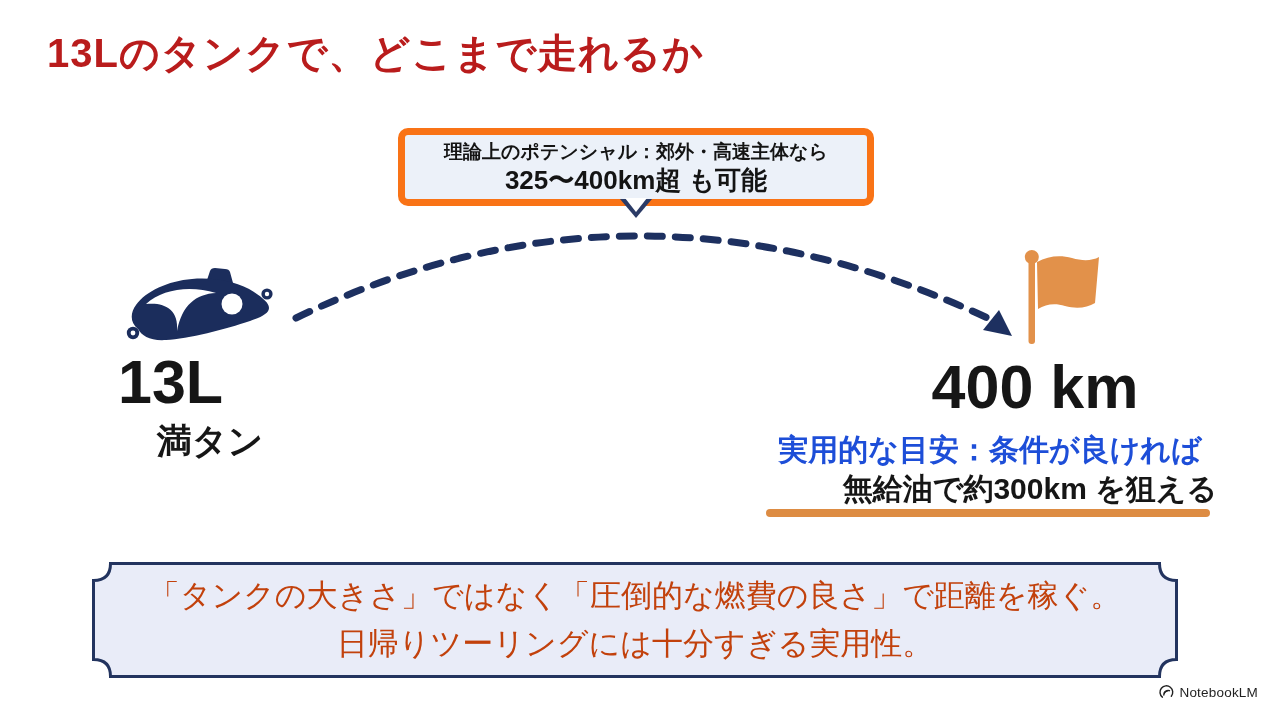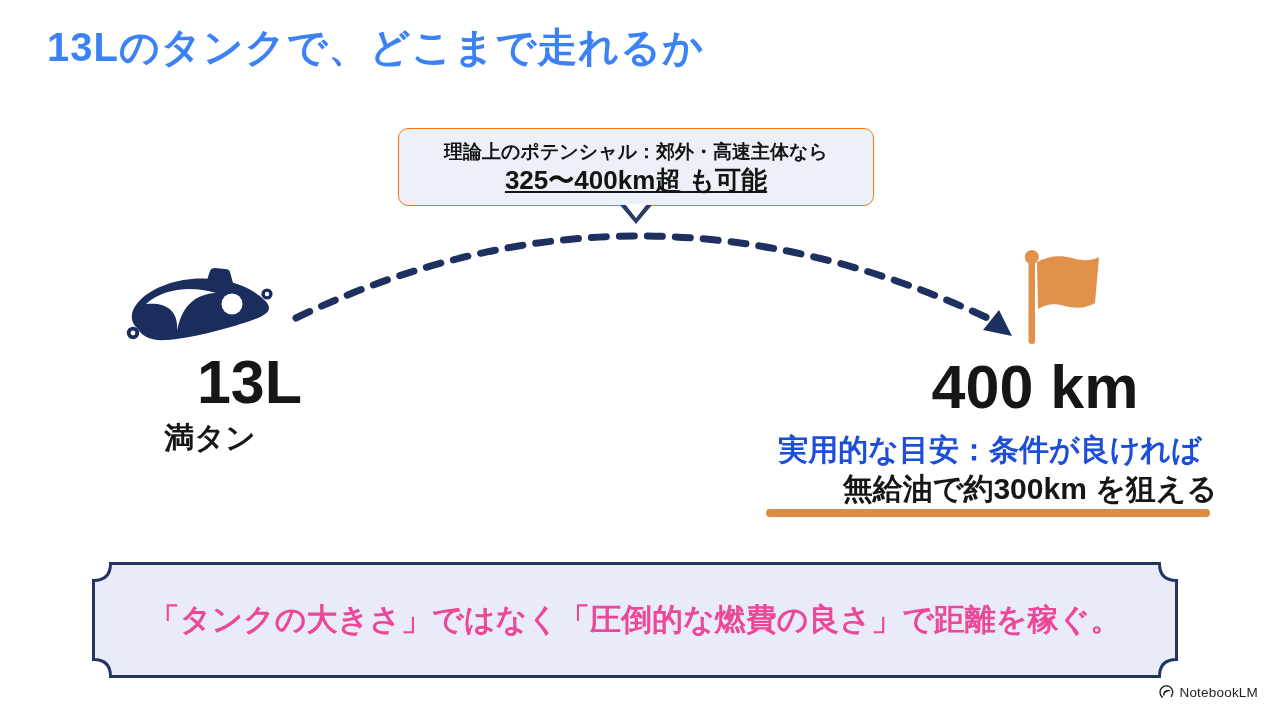--- a/index.html
+++ b/index.html
@@ -4,74 +4,74 @@
 <style>
   html,body{margin:0;padding:0;background:#ffffff;}
   .slide{
     position:relative;width:1267px;height:706px;background:#ffffff;overflow:hidden;
     font-family:"Liberation Sans","DejaVu Sans",sans-serif;color:#141414;
   }
   .abs{position:absolute;}
 
   
   .page-title{
-    left:47px;top:20px;width:1100px;
-    font-size:40px;font-weight:800;color:#3b82f6;letter-spacing:1px;
+    left:47px;top:26px;width:1100px;
+    font-size:40px;font-weight:800;color:#b91c1c;letter-spacing:1px;
   }
 
   
   .callout{
     left:398px;top:128px;width:476px;height:78px;
-    background:#ecf1f9;border:1px solid #f97316;border-radius:10px;
+    background:#ecf1f9;border:7px solid #f97316;border-radius:10px;
     display:flex;flex-direction:column;align-items:center;justify-content:center;
     box-sizing:border-box;z-index:3;
   }
   .callout-line1{font-size:19px;font-weight:700;line-height:26px;}
-  .callout-line2{font-size:26px;font-weight:800;line-height:30px;text-decoration:underline;}
+  .callout-line2{font-size:26px;font-weight:800;line-height:30px;}
   .callout-tail-border{
     position:absolute;left:50%;bottom:-19px;transform:translateX(-50%);
     width:0;height:0;border-left:16px solid transparent;border-right:16px solid transparent;
     border-top:19px solid #2b3b66;
   }
   .callout-tail-fill{
     position:absolute;left:50%;bottom:-13px;transform:translateX(-50%);
     width:0;height:0;border-left:11px solid transparent;border-right:11px solid transparent;
     border-top:14px solid #ffffff;
   }
 
   
   .arc-layer{left:0;top:0;width:1267px;height:706px;pointer-events:none;z-index:2;}
 
   
   .tank-icon{left:122px;top:257px;width:160px;height:95px;}
-  .start-value{left:118px;top:350px;width:184px;text-align:right;
+  .start-value{left:118px;top:350px;width:184px;text-align:left;
     font-size:61px;font-weight:800;line-height:1.05;color:#161616;}
   .start-label{left:118px;top:418px;width:184px;text-align:center;
-    font-size:30px;font-weight:800;color:#161616;}
+    font-size:35px;font-weight:800;color:#161616;}
 
   
   .flag-icon{left:1020px;top:249px;width:88px;height:97px;}
   .goal-value{left:902px;top:355px;width:266px;text-align:center;
     font-size:61px;font-weight:800;line-height:1.05;color:#161616;}
   .goal-desc1{left:760px;top:430px;width:460px;text-align:center;
     font-size:30px;font-weight:800;color:#1d4ed8;}
   .goal-desc2{left:800px;top:469px;width:460px;text-align:center;
     font-size:30px;font-weight:800;color:#161616;}
   .goal-underline{left:766px;top:509px;width:444px;height:8px;
     background:#dd8c43;border-radius:4px;}
 
   
   .summary-panel{left:92px;top:562px;width:1086px;height:116px;}
   .summary-frame{position:absolute;left:0;top:0;width:100%;height:100%;}
   .summary-text{
     position:absolute;left:0;top:0;width:100%;height:100%;
     display:flex;flex-direction:column;align-items:center;justify-content:center;
     gap:6px;
   }
-  .summary-line{font-size:31px;font-weight:700;color:#ec4899;line-height:1.35;}
+  .summary-line{font-size:31px;font-weight:400;color:#c2410c;line-height:1.35;}
 
   
   .footer-badge{
     right:9px;bottom:5px;display:flex;align-items:center;gap:4px;
   }
   .footer-label{font-size:13.5px;font-weight:500;color:#1f1f1f;letter-spacing:.2px;}
 </style>
 </head>
 <body>
 
@@ -119,20 +119,21 @@
   <div class="abs goal-desc2">無給油で約300km を狙える</div>
   <div class="abs goal-underline"></div>
 
   <div class="abs summary-panel">
     <svg class="summary-frame" viewBox="0 0 1086 116" preserveAspectRatio="none">
       <path d="M 18.5 1.5 H 1067.5 Q 1067.5 18.5 1084.5 18.5 V 97.5 Q 1067.5 97.5 1067.5 114.5
                H 18.5 Q 18.5 97.5 1.5 97.5 V 18.5 Q 18.5 18.5 18.5 1.5 Z" fill="#e9ecf8" stroke="#23345f" stroke-width="3"></path>
     </svg>
     <div class="summary-text">
       <div class="summary-line">「タンクの大きさ」ではなく「圧倒的な燃費の良さ」で距離を稼ぐ。</div>
+      <div class="summary-line">日帰りツーリングには十分すぎる実用性。</div>
     </div>
   </div>
 
   <div class="abs footer-badge">
     <svg width="17" height="17" viewBox="0 0 24 24">
       <path d="M 6.2 18.6 A 9 9 0 1 1 18.8 17.2" fill="none" stroke="#222222" stroke-width="2" stroke-linecap="round"></path>
       <path d="M 8.2 15.6 A 6.3 6.3 0 0 1 16.2 9.4" fill="none" stroke="#222222" stroke-width="2" stroke-linecap="round"></path>
       <path d="M 9.0 13.2 A 3 3 0 0 1 12.4 10.4" fill="none" stroke="#222222" stroke-width="2" stroke-linecap="round"></path>
     </svg>
     <span class="footer-label">NotebookLM</span>

